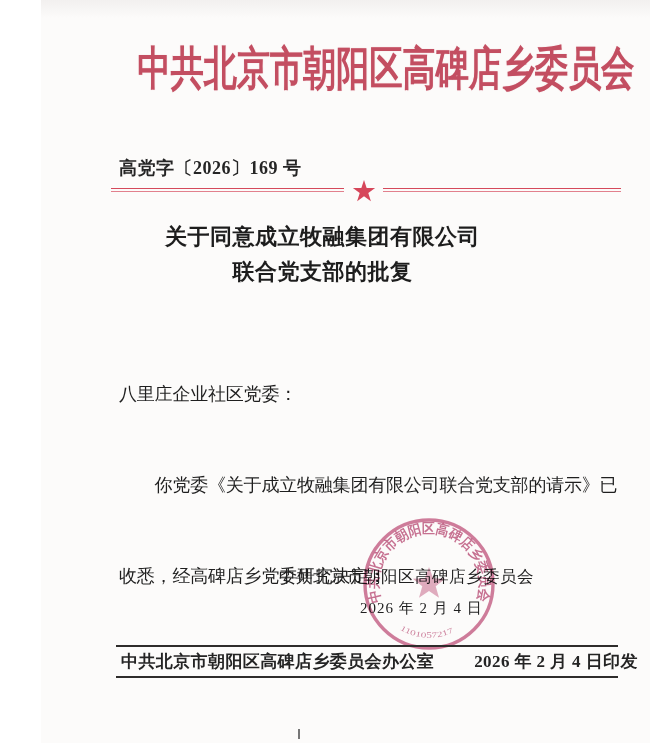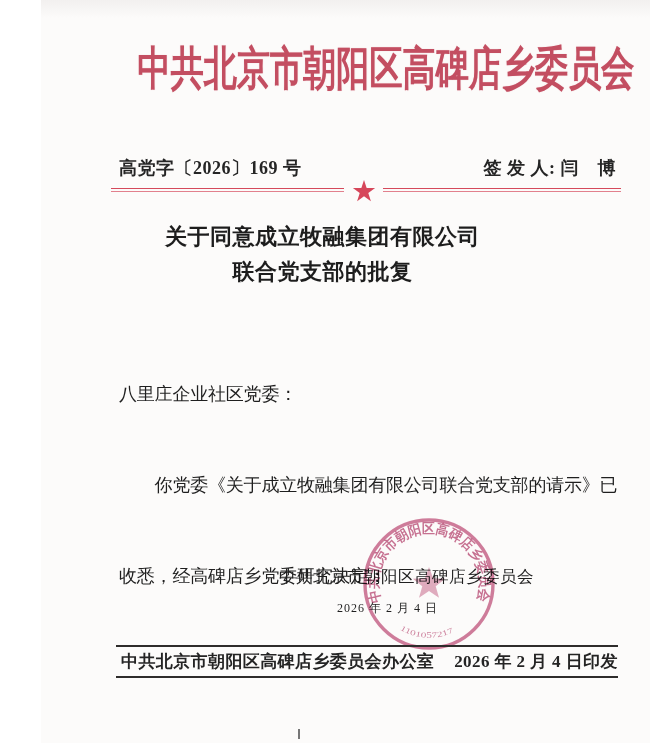--- a/index.html
+++ b/index.html
@@ -62,38 +62,38 @@
     letter-spacing:-.2px;white-space:pre;
   }
   .body-text .line{height:30.4px;}
   
   .sign-org{
     position:absolute;top:566px;left:238px;
     font-size:16.5px;line-height:22px;color:#1f1f1f;letter-spacing:.5px;
     white-space:nowrap;
   }
   .sign-date{
-    position:absolute;top:597px;left:296px;
-    font-size:12px;line-height:22px;color:#1f1f1f;letter-spacing:1px;
+    position:absolute;top:597px;left:319px;
+    font-size:15px;line-height:22px;color:#1f1f1f;letter-spacing:1px;
     white-space:nowrap;
     text-align:center;
   }
   
   .seal{
     position:absolute;top:502px;left:306px;width:164px;height:164px;
     mix-blend-mode:multiply;filter:blur(.3px);opacity:.92;
     pointer-events:none;
   }
   
   .foot-rule{position:absolute;left:75px;width:502px;background:#2e2c2b;}
   .foot-rule.top{top:645px;height:1.6px;}
   .foot-rule.bottom{top:676px;height:2.2px;}
   .foot-row{
     position:absolute;top:650px;left:80px;width:497px;
-    display:flex;gap:20px;align-items:baseline;
+    display:flex;gap:40px;align-items:baseline;
     font-size:17px;font-weight:bold;line-height:24px;color:#242424;
     letter-spacing:.4px;white-space:nowrap;
   }
   .artifact-tick{
     position:absolute;top:729px;left:257px;width:2px;height:10px;
     background:#4a4a4a;opacity:.75;
   }
 </style>
 </head>
 <body>
@@ -101,21 +101,20 @@
 <div class="page">
 
   <div class="scan-edge"></div>
 
   <div class="org-head">
     <span class="squeeze">中共北京市朝阳区高碑店乡委员会</span>
   </div>
 
   <div class="meta-row">
     <span>高党字〔2026〕169 号</span>
-    <span>签 发 人: 闫　博</span>
   </div>
 
   <div class="rule-red left"></div>
   <div class="divider-star">★</div>
   <div class="rule-red right"></div>
 
   <div class="doc-title">
     <div>关于同意成立牧融集团有限公司</div>
     <div>联合党支部的批复</div>
   </div>

